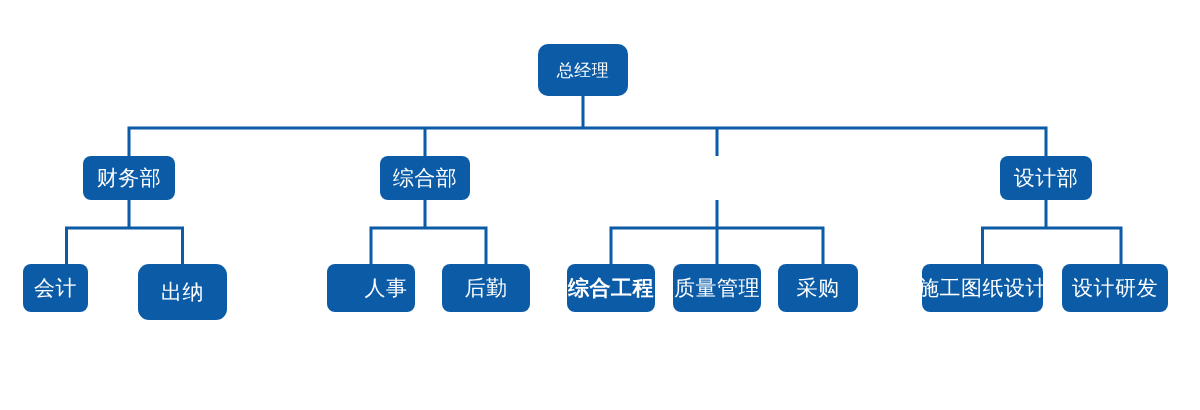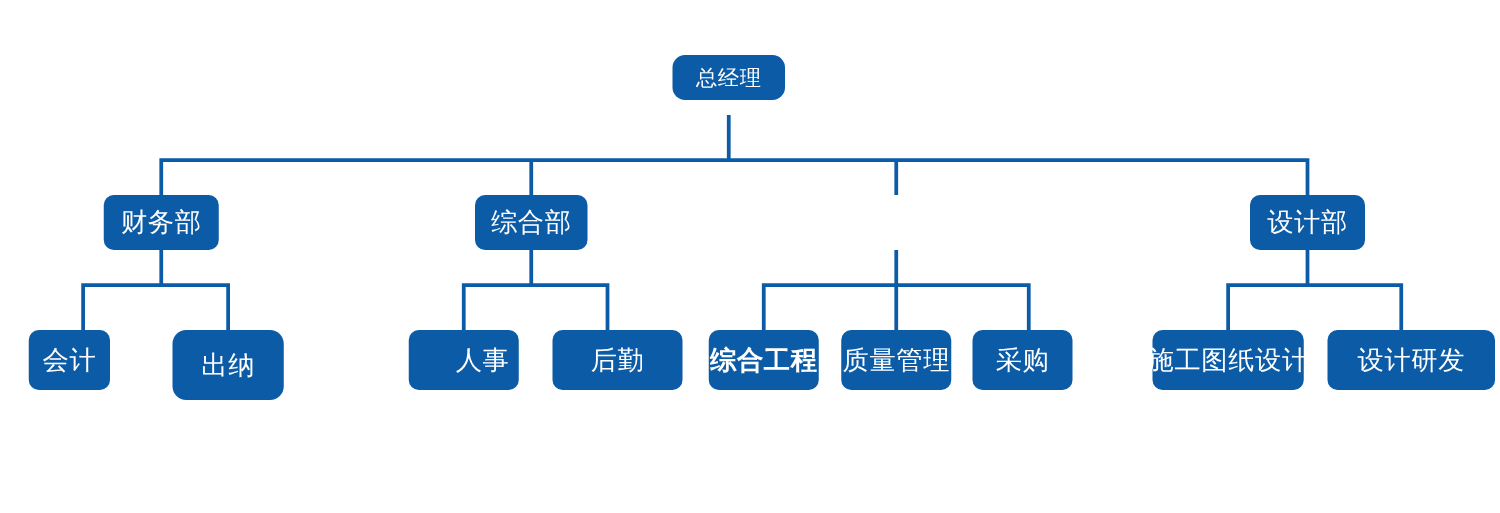--- a/index.html
+++ b/index.html
@@ -55,32 +55,32 @@
 
     <path d="M129 200 V228 M66.5 264 V228 H182.5 V264"></path>
 
     <path d="M425 200 V228 M371 264 V228 H486 V264"></path>
 
     <path d="M717 200 V264 M611 264 V228 H823 V264"></path>
 
     <path d="M1046 200 V228 M982.5 264 V228 H1121 V264"></path>
   </svg>
 
-  <div class="node root" style="left:538px; top:44px; width:90px; height:36px;">总经理</div>
+  <div class="node root" style="left:538px; top:44px; width:90px; height:52px;">总经理</div>
 
   <div class="node" style="left:83px; top:156px; width:92px; height:44px;">财务部</div>
   <div class="node" style="left:380px; top:156px; width:90px; height:44px;">综合部</div>
   <div class="node" style="left:1000px; top:156px; width:92px; height:44px;">设计部</div>
 
   <div class="node" style="left:23px; top:264px; width:65px; height:48px;">会计</div>
   <div class="node" style="left:138px; top:264px; width:89px; height:56px;border-radius:11px;">出纳</div>
 
   <div class="node" style="left:327px; top:264px; width:88px; height:48px;padding-left:30px;">人事</div>
-  <div class="node" style="left:442px; top:264px; width:104px; height:48px;">后勤</div>
+  <div class="node" style="left:442px; top:264px; width:88px; height:48px;">后勤</div>
 
   <div class="node" style="left:567px; top:264px; width:88px; height:48px;font-weight:bold;">综合工程</div>
   <div class="node" style="left:673px; top:264px; width:88px; height:48px;">质量管理</div>
   <div class="node" style="left:778px; top:264px; width:80px; height:48px;">采购</div>
 
   <div class="node" style="left:922px; top:264px; width:121px; height:48px;">施工图纸设计</div>
-  <div class="node" style="left:1062px; top:264px; width:134px; height:48px;">设计研发</div>
+  <div class="node" style="left:1062px; top:264px; width:106px; height:48px;">设计研发</div>
 
 </div>
 
 </body></html>

